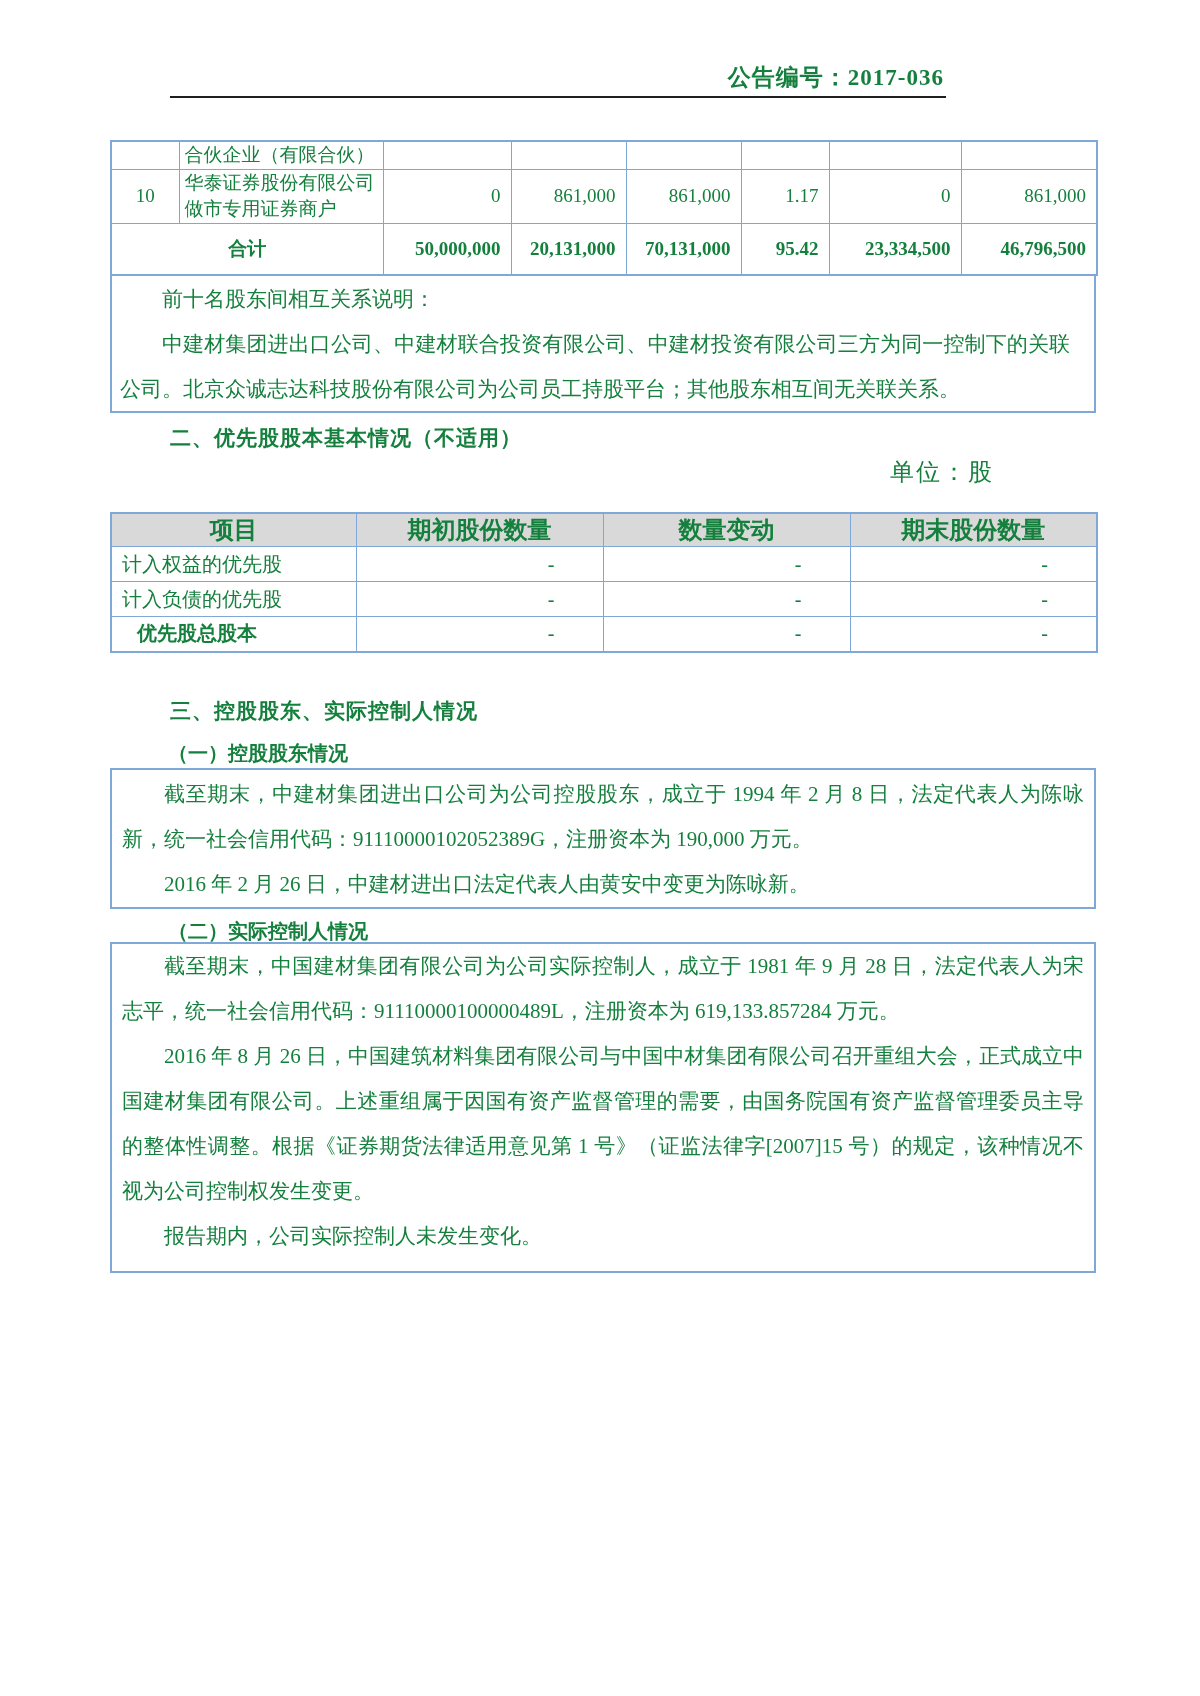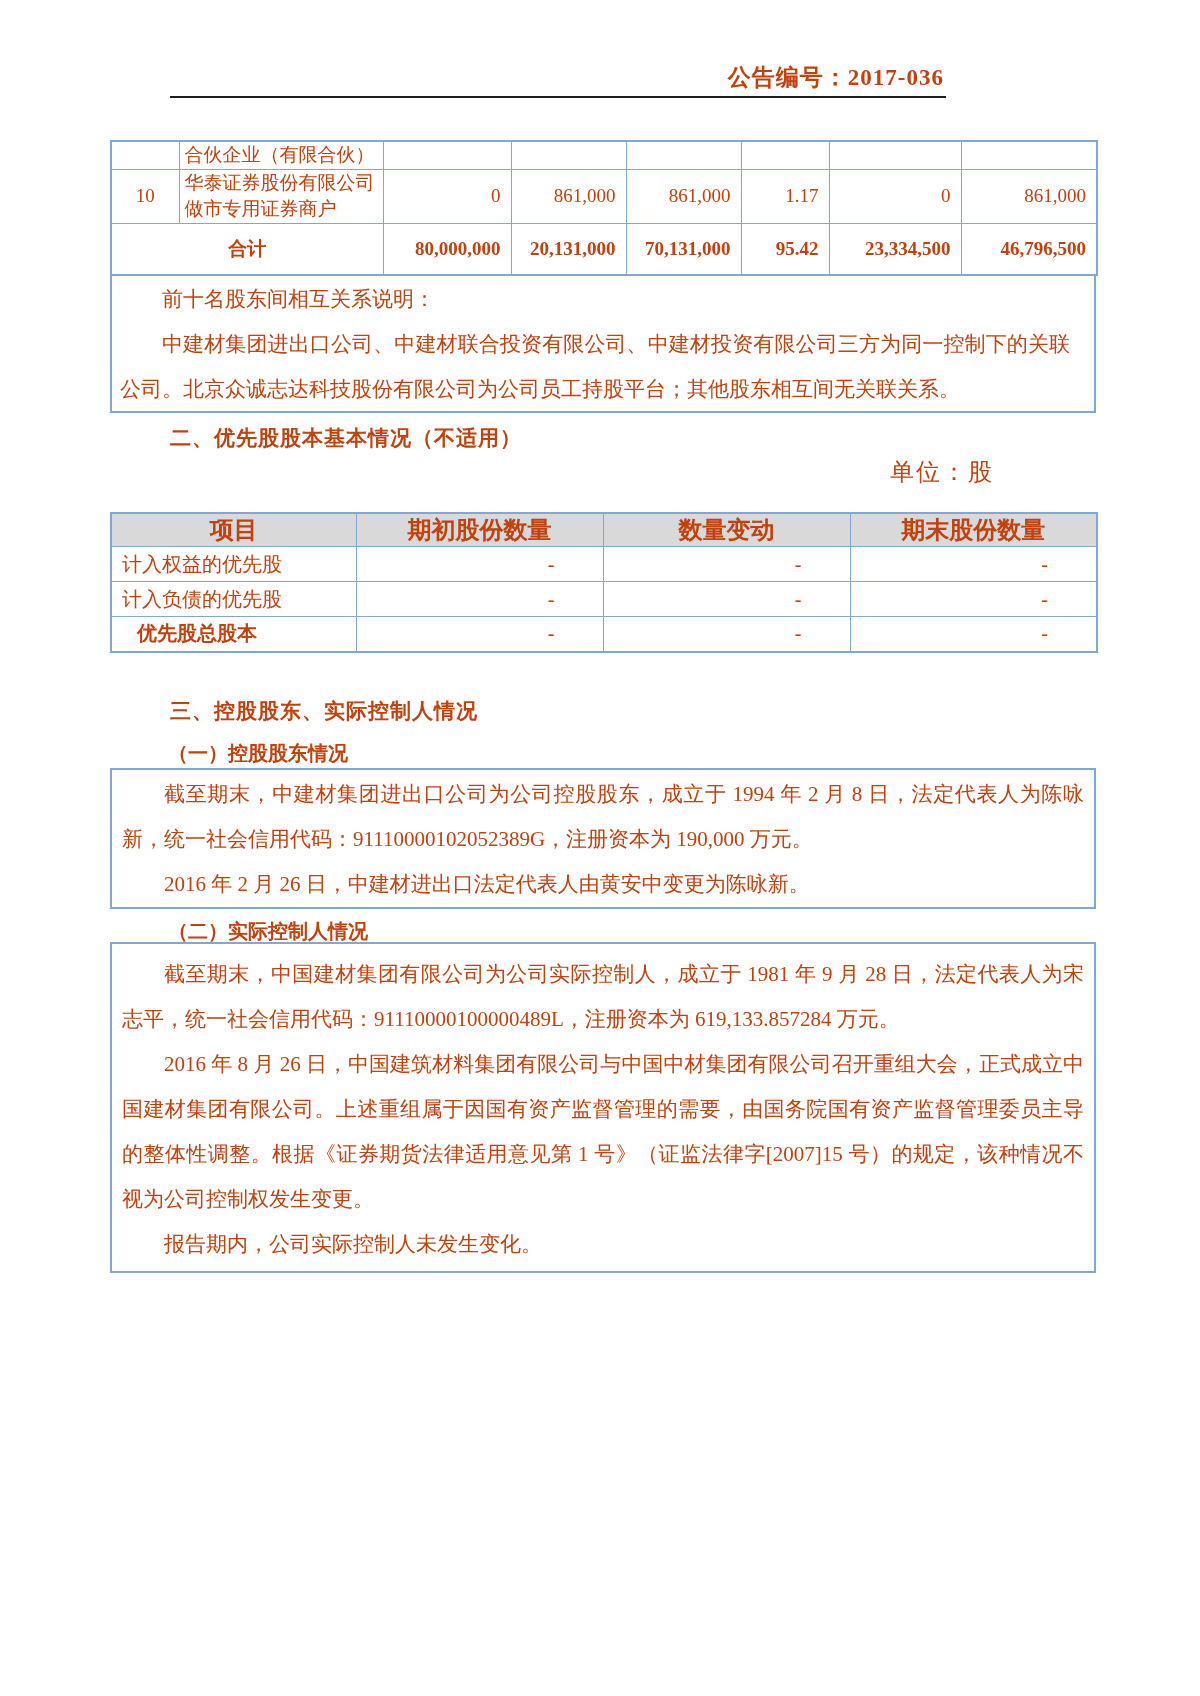--- a/index.html
+++ b/index.html
@@ -2,21 +2,21 @@
 <html><head>
 <meta charset="utf-8">
 <style>
   * { margin:0; padding:0; box-sizing:border-box; }
   html,body { background:#ffffff; }
   .page {
     position:relative;
     width:1200px;
     height:1696px;
     background:#ffffff;
-    color:#c2410c;
+    color:#15803d;
     font-family:"Liberation Serif","DejaVu Serif",serif;
     overflow:hidden;
   }
   
   .ann-no {
     position:absolute;
     top:62px; right:256px;
     font-size:23px;
     font-weight:bold;
     letter-spacing:1px;
@@ -120,21 +120,21 @@
     left:110px;
     width:986px;
     border:2px solid #7fa8d9;
     padding:0 10px;
     font-size:21px;
     line-height:45px;
     text-align:justify;
   }
   .box p { text-indent:42px; }
   #box1 { top:768px; height:141px; padding-top:2px; }
-  #box2 { top:942px; height:331px; padding-top:8px; }
+  #box2 { top:942px; height:331px; }
 </style>
 </head>
 <body>
 
 <div class="page">
 
   <div class="ann-no">公告编号：2017-036</div>
   <div class="header-rule"></div>
 
   <div class="sh-wrap">
@@ -165,21 +165,21 @@
         <td class="c-name">华泰证券股份有限公司做市专用证券商户</td>
         <td class="c-val">0</td>
         <td class="c-val">861,000</td>
         <td class="c-val">861,000</td>
         <td class="c-val">1.17</td>
         <td class="c-val">0</td>
         <td class="c-val">861,000</td>
       </tr>
       <tr class="rC">
         <td class="c-total" colspan="2">合计</td>
-        <td class="c-val">80,000,000</td>
+        <td class="c-val">50,000,000</td>
         <td class="c-val">20,131,000</td>
         <td class="c-val">70,131,000</td>
         <td class="c-val">95.42</td>
         <td class="c-val">23,334,500</td>
         <td class="c-val">46,796,500</td>
       </tr>
     </tbody>
       </table>
     <div class="sh-note">
       <p>前十名股东间相互关系说明：</p>

